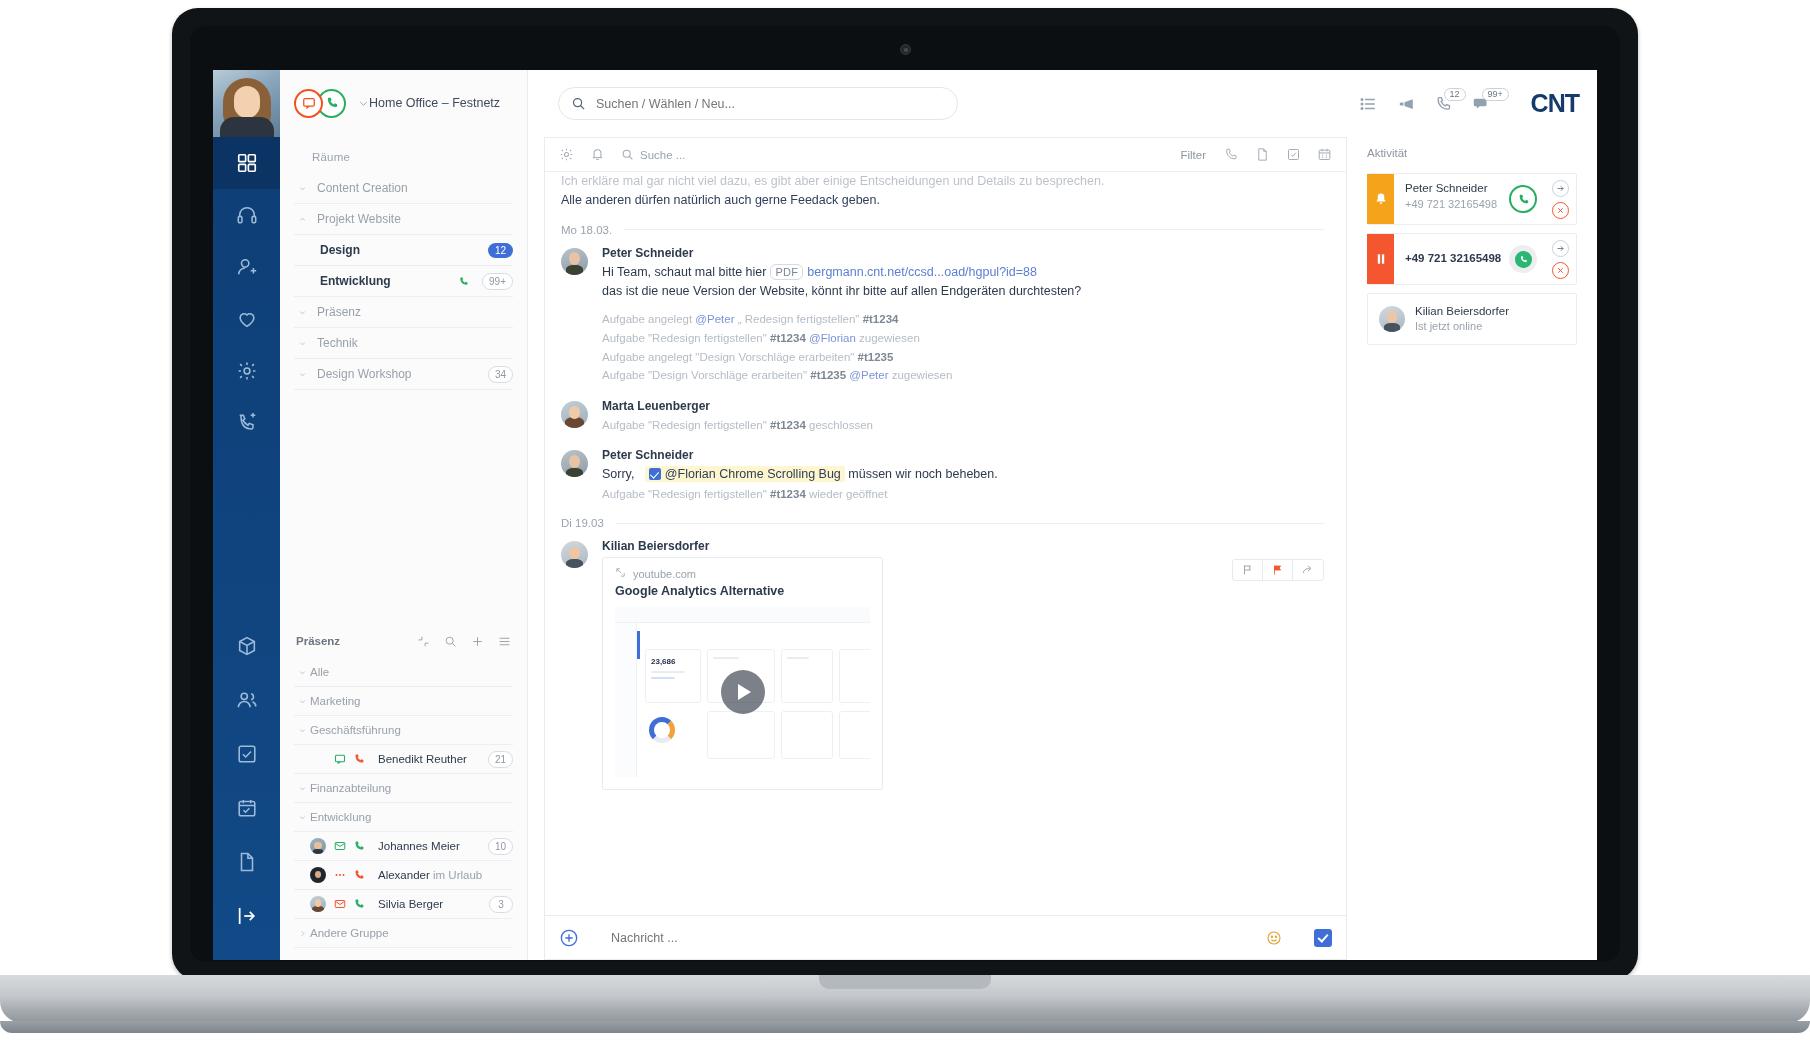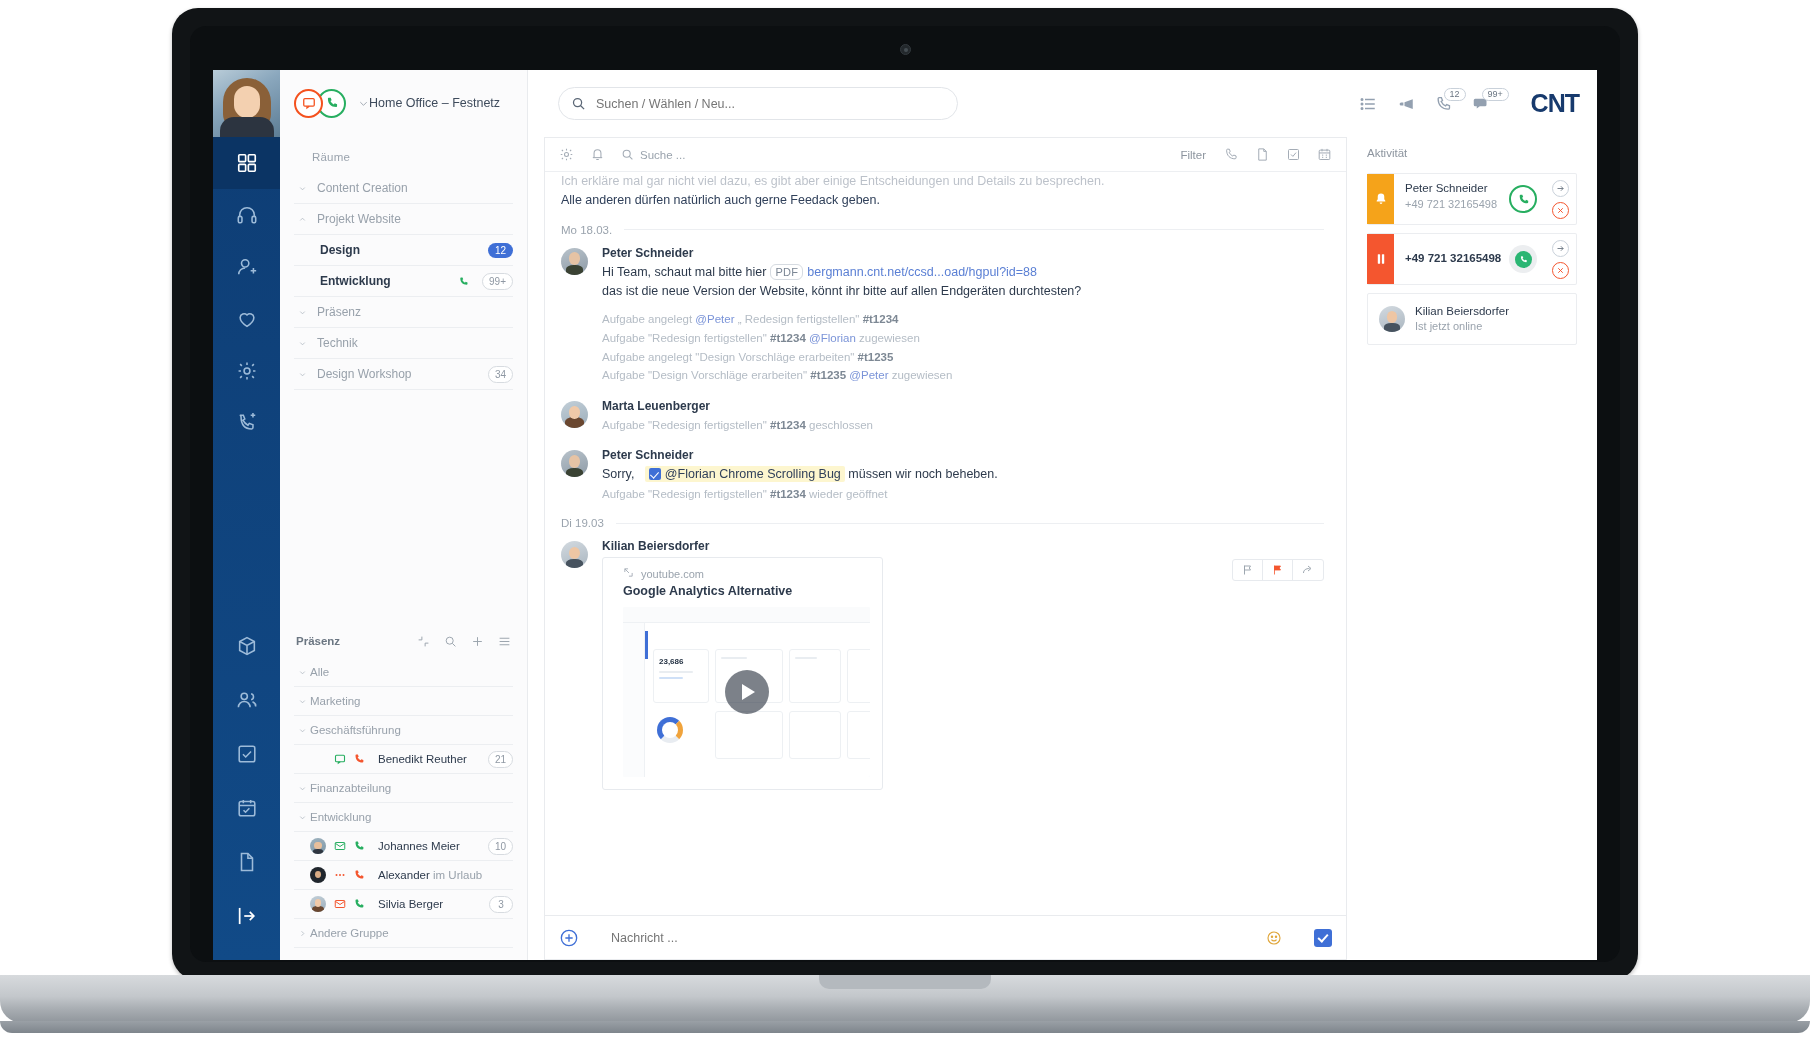--- a/index.html
+++ b/index.html
@@ -295,21 +295,21 @@
   .task-chip .cb::after{
     content:""; position:absolute; left:3px; top:1.5px;
     width:4px;height:7px;border:solid #fff;border-width:0 1.6px 1.6px 0;
     transform:rotate(42deg);
   }
   .task-chip .mention { color:#30405a; }
 
   
   .preview-card {
     width: 281px; border:1px solid #e7eaee; border-radius:3px; overflow:hidden;
-    background:#fff; margin-top:4px;padding-left:8px;
+    background:#fff; margin-top:4px;
   }
   .pc-domain { display:flex; align-items:center; gap:7px; padding: 9px 12px 4px 12px; }
   .pc-domain svg{width:11px;height:11px;color:#a4acb6;}
   .pc-domain span{font-size:11px;color:#9aa3ad;}
   .pc-title { font-size:12.5px; color:#2d3a4c; font-weight:bold; padding: 0 12px 9px 12px;}
   .pc-thumb {
     height: 170px; margin: 0 12px 12px 12px; position:relative; overflow:hidden;
     background:#f4f6f9; border-radius:2px;
   }
   .pc-play {

